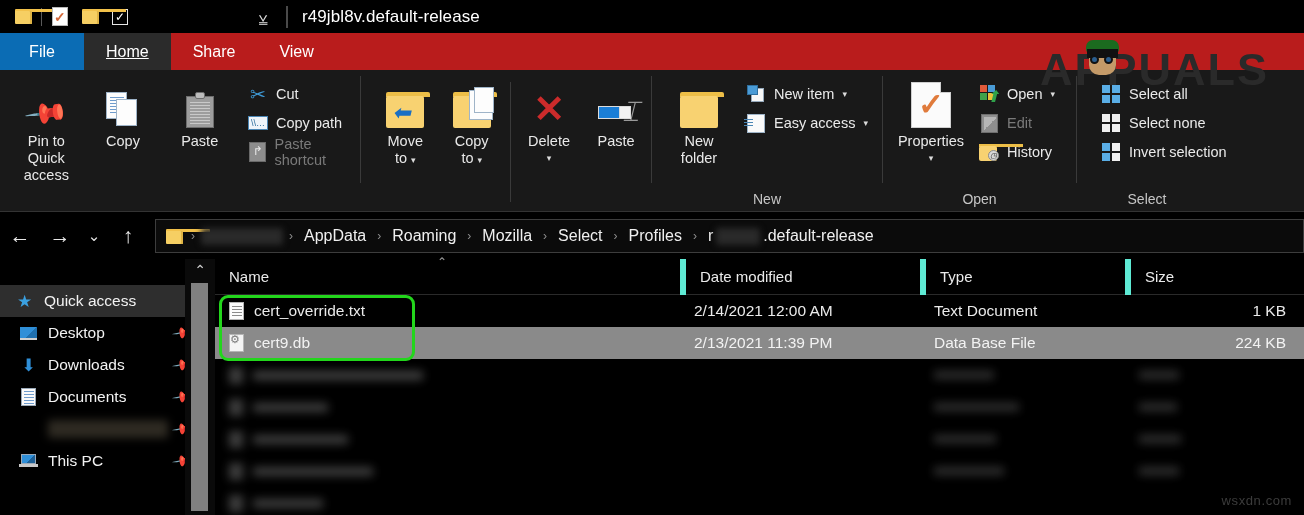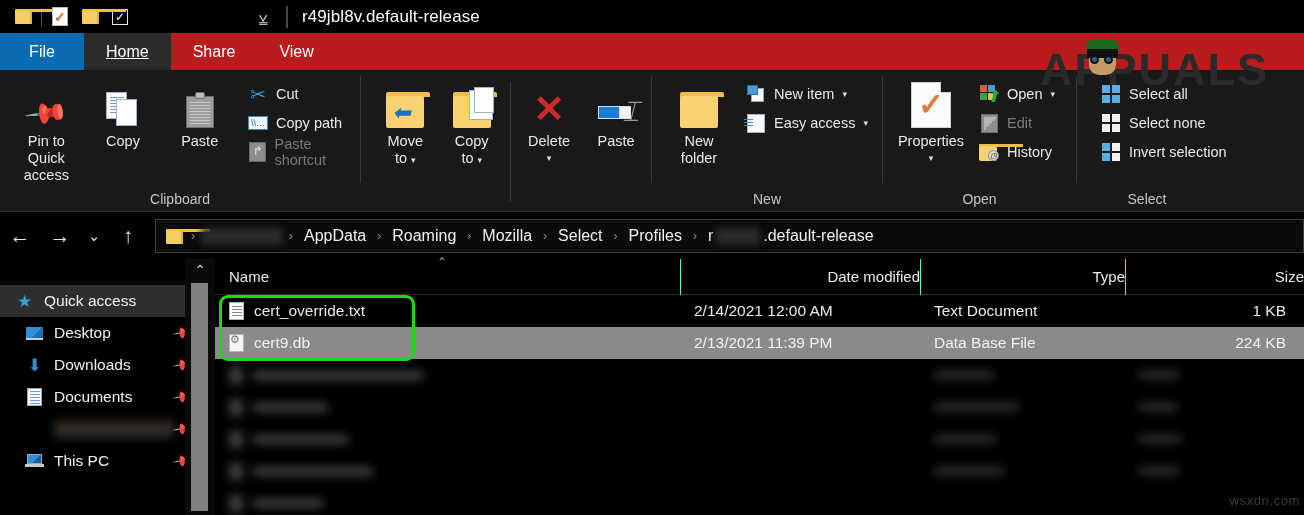--- a/index.html
+++ b/index.html
@@ -134,21 +134,21 @@
   .crumbbox { margin-left: 7px; height: 34px; flex: 1; border: 1px solid #3d3d3d; background: #0b0b0b;
               display: flex; align-items: center; padding: 0 8px; gap: 2px; }
   .crumb { font-size: 16px; color: #f0f0f0; padding: 0 5px; white-space: nowrap; }
   .chev { font-size: 12px; color: #8e8e8e; padding: 0 4px; }
   .redact { display: inline-block; background: #2a2a2a; border-radius: 3px; filter: blur(3px);
             height: 17px; vertical-align: middle; }
 
   
   .content { position: absolute; top: 259px; left: 0; width: 1304px; height: 256px; background: #000; display: flex; }
   .navpane { width: 215px; height: 256px; background: #000; position: relative; padding-top: 26px; }
-  .navrow { height: 32px; display: flex; align-items: center; padding-left: 24px; gap: 9px; font-size: 15.5px; color: #f2f2f2; }
+  .navrow { height: 32px; display: flex; align-items: center; padding-left: 18px; gap: 9px; font-size: 15.5px; color: #f2f2f2; }
   .navrow.root { background: #2e2e2e; padding-left: 14px; }
   .navrow .nic { width: 21px; display: flex; align-items: center; justify-content: center; }
   .navrow .pin { position: absolute; right: 22px; font-size: 15px; color: #8d8d8d; transform: rotate(38deg); }
   .navrow-wrap { position: relative; }
   .star { color: #3aa0e0; font-size: 17px; }
   .desktop-ic { width: 17px; height: 13px; background: linear-gradient(135deg, #2f8fd8 0 60%, #1f6fae 60% 100%);
                 border-bottom: 2px solid #cfcfcf; }
   .dl-ic { color: #2f8fd8; font-size: 17px; }
   .docs-ic { width: 15px; height: 18px; background: #fafafa; border: 1px solid #9aa9b8; position: relative; }
   .docs-ic:after { content: ""; position: absolute; left: 2px; top: 2px; width: 10px; height: 13px;
@@ -160,21 +160,21 @@
   .redact-nav { height: 18px; width: 120px; background: #2e2a22; border-radius: 2px; filter: blur(4px); }
 
   .navscroll { position: absolute; right: 0; top: 0; width: 30px; height: 256px; background: #0a0a0a; }
   .navscroll .upchev { height: 22px; display: flex; align-items: center; justify-content: center; font-size: 14px; color: #cfcfcf; }
   .navscroll .thumb { position: absolute; left: 6px; top: 24px; width: 17px; height: 228px; background: #808080; }
 
   .filepane { flex: 1; position: relative; background: #000; }
   .colhdr { height: 36px; display: flex; align-items: center; border-bottom: 1px solid #2a2a2a; background: #000; }
   .col { font-size: 15px; color: #eaeaea; padding-left: 14px; position: relative; height: 36px;
          display: flex; align-items: center; }
-  .col + .col { border-left: 1px solid #5eead4; justify-content: flex-end; }
+  .col + .col { border-left: 6px solid #5eead4; }
   .col.name { width: 465px; }
   .col.date { width: 240px; }
   .col.type { width: 205px; }
   .col.size { flex: 1; }
   .sortchev { position: absolute; left: 222px; top: -4px; font-size: 12px; color: #9a9a9a; }
 
   .row { height: 32px; display: flex; align-items: center; font-size: 15.5px; color: #eaeaea; }
   .row.selected { background: #8a8a8a; color: #f2f2f2; }
   .cell { padding-left: 14px; display: flex; align-items: center; gap: 10px; height: 32px; }
   .cell.name { width: 465px; }
@@ -201,21 +201,21 @@
   
   .wm-appuals { position: absolute; left: 1040px; top: 44px; font-size: 45px; font-weight: bold;
                 color: #2a2a2a; letter-spacing: 2px; }
   .wm-mascot { position: absolute; left: 1082px; top: 40px; width: 44px; height: 36px; }
   .wm-mascot .hat { position: absolute; left: 4px; top: 0; width: 33px; height: 12px; background: #1b6b1f; border-radius: 7px 7px 2px 2px; }
   .wm-mascot .face { position: absolute; left: 7px; top: 9px; width: 27px; height: 26px; background: #c49a68; border-radius: 0 0 10px 10px; }
   .wm-mascot .hair { position: absolute; left: 5px; top: 9px; width: 31px; height: 9px; background: #111; }
   .wm-mascot .eye { position: absolute; top: 15px; width: 9px; height: 9px; background: #2b5e8e; border: 2px solid #111; border-radius: 50%; }
   .wm-mascot .eye.l { left: 8px; }
   .wm-mascot .eye.r { left: 22px; }
-  .wm-bottom { position: absolute; right: 4px; bottom: 7px; font-size: 13px; color: #3c3c3c; letter-spacing: .6px; }
+  .wm-bottom { position: absolute; right: 12px; bottom: 7px; font-size: 13px; color: #3c3c3c; letter-spacing: .6px; }
 </style>
 </head>
 <body>
 
 <div id="app">
 
   <div class="titlebar">
     <div class="qat">
       <div class="qat-item">
           <span class="folder-ico">
@@ -297,21 +297,20 @@
             <span>Copy path</span>
           </div>
           <div class="smallbtn dim">
             <span class="ic">
                 <span class="pshort"></span>
               </span>
             <span>Paste shortcut</span>
           </div>
         </div>
       </div>
-      <div class="rlabel">Clipboard</div>
     </div>
 
     <div class="rsep"></div>
 
     <div class="rgroup" style="width:290px">
       <div class="rbody">
         <div class="bigbtn" style="margin-left:12px">
           <div class="ic">
             <span class="folder-big" style="width:38px">
                 <i class="tab"></i>

